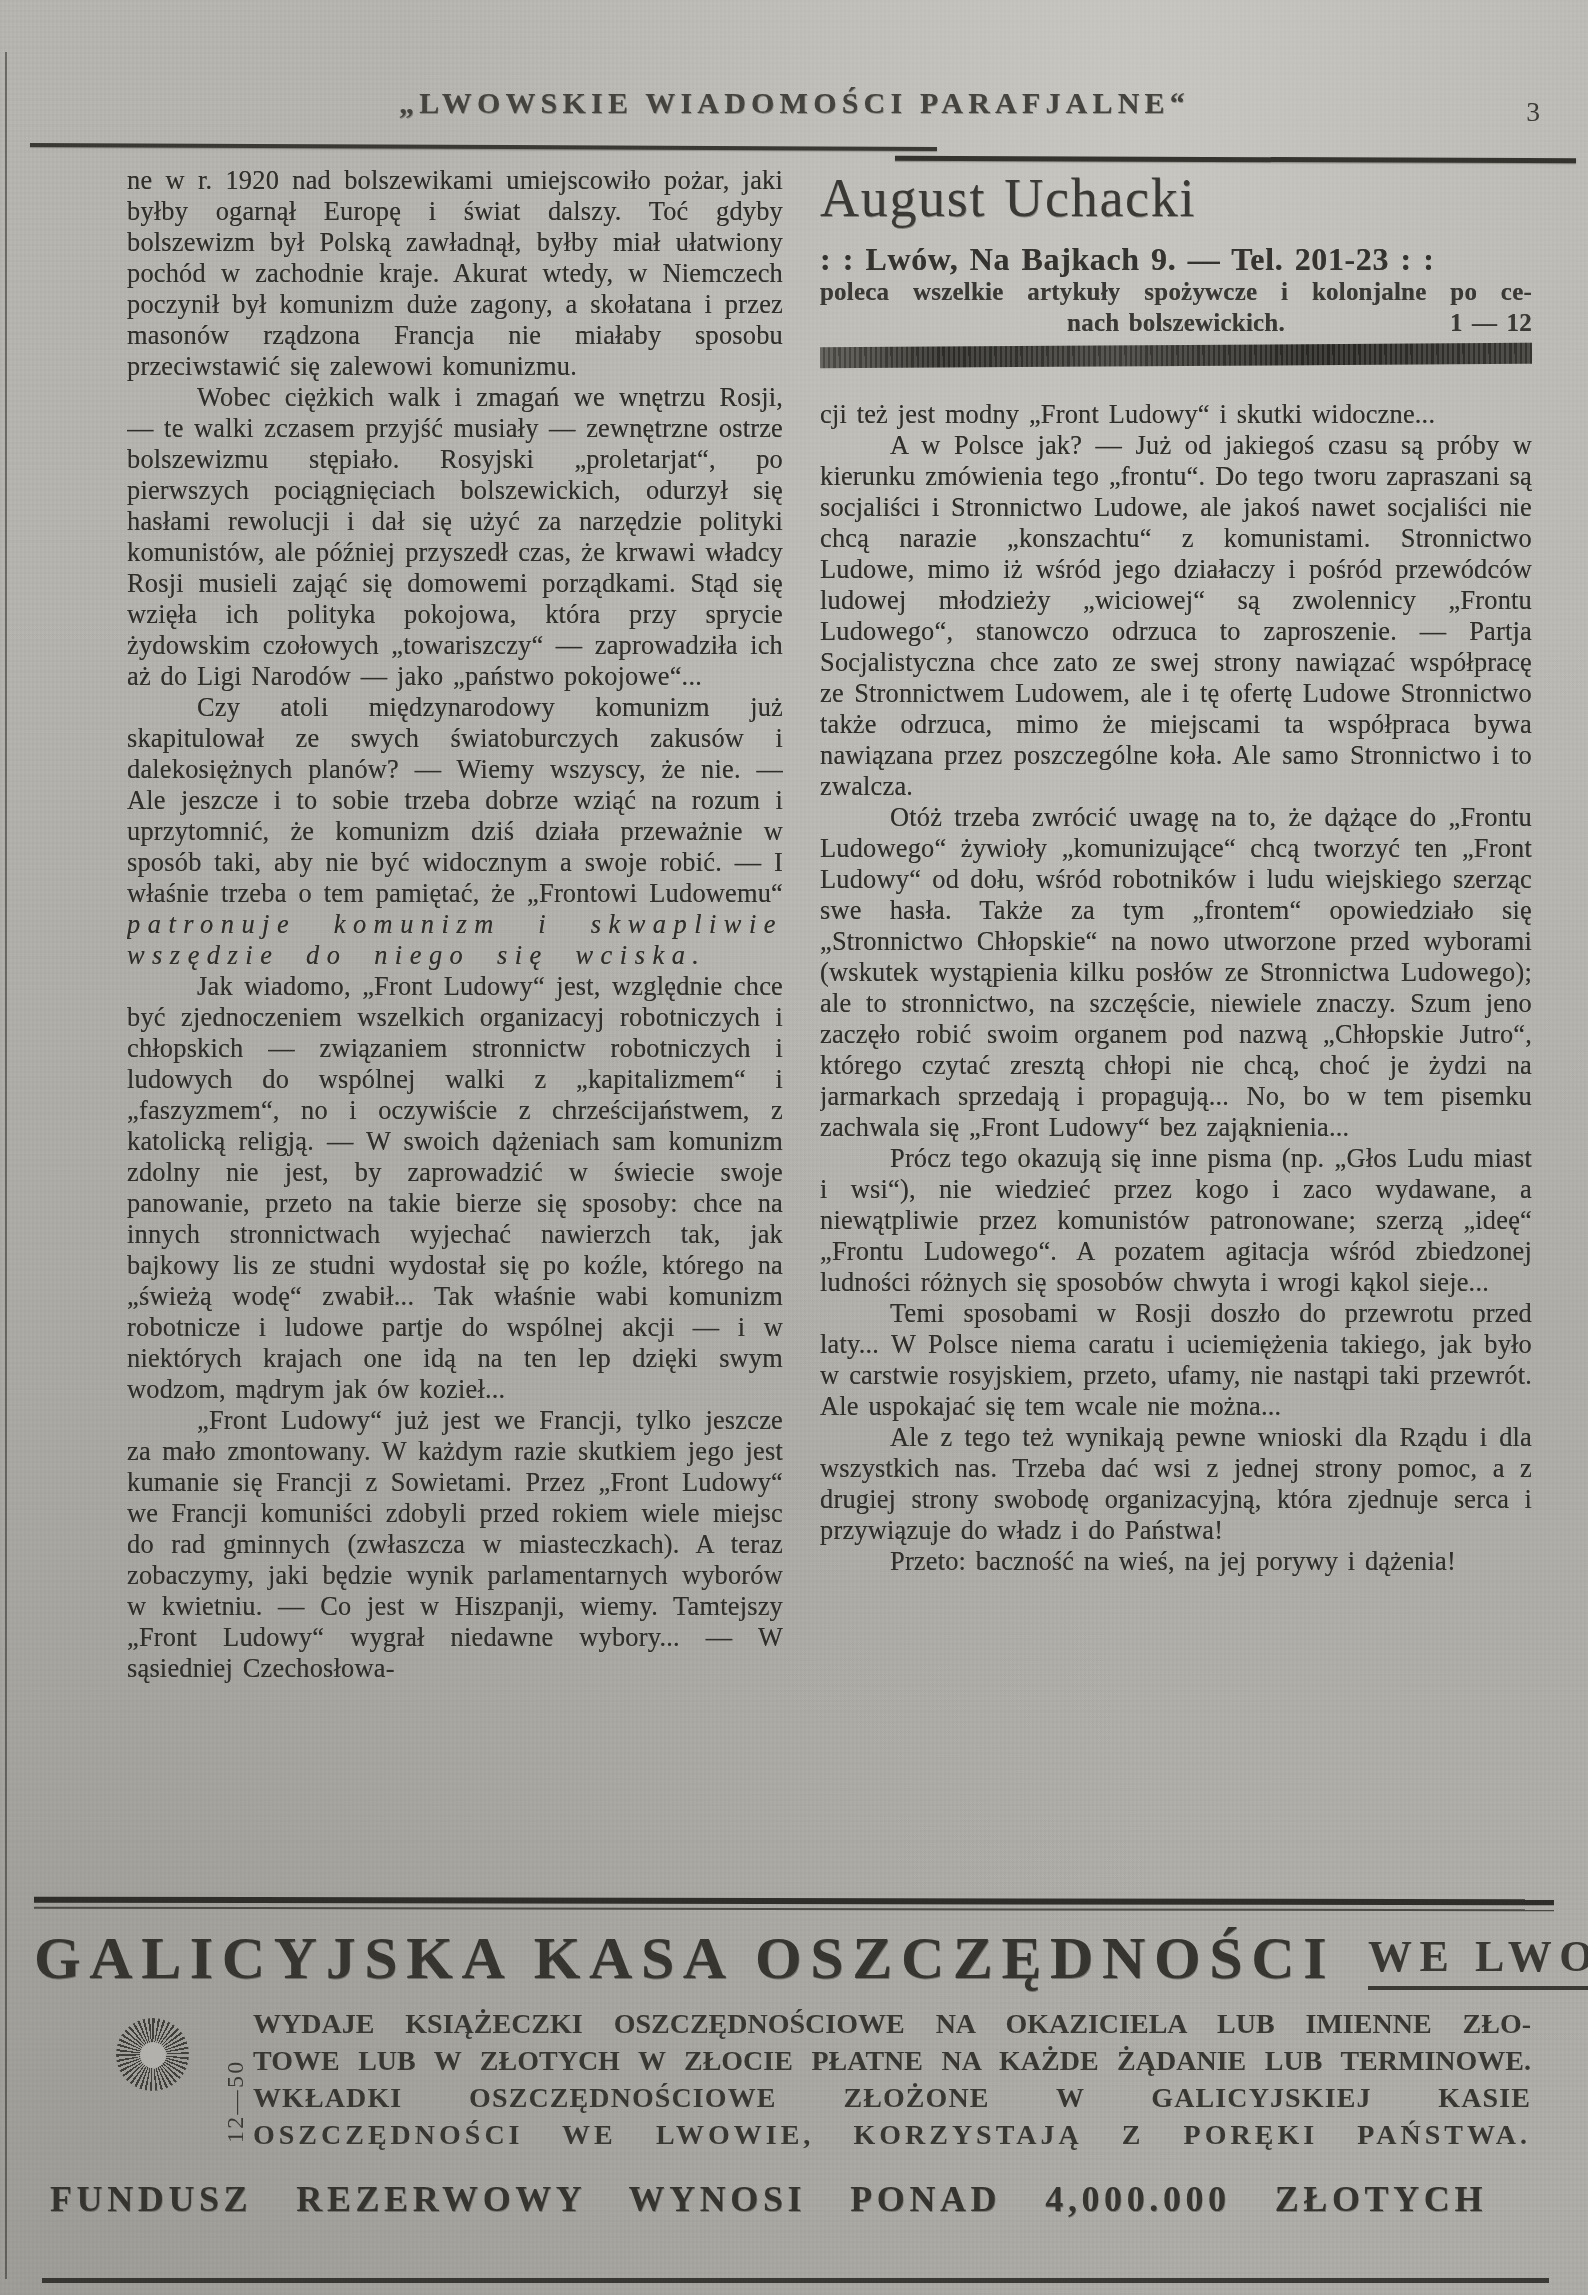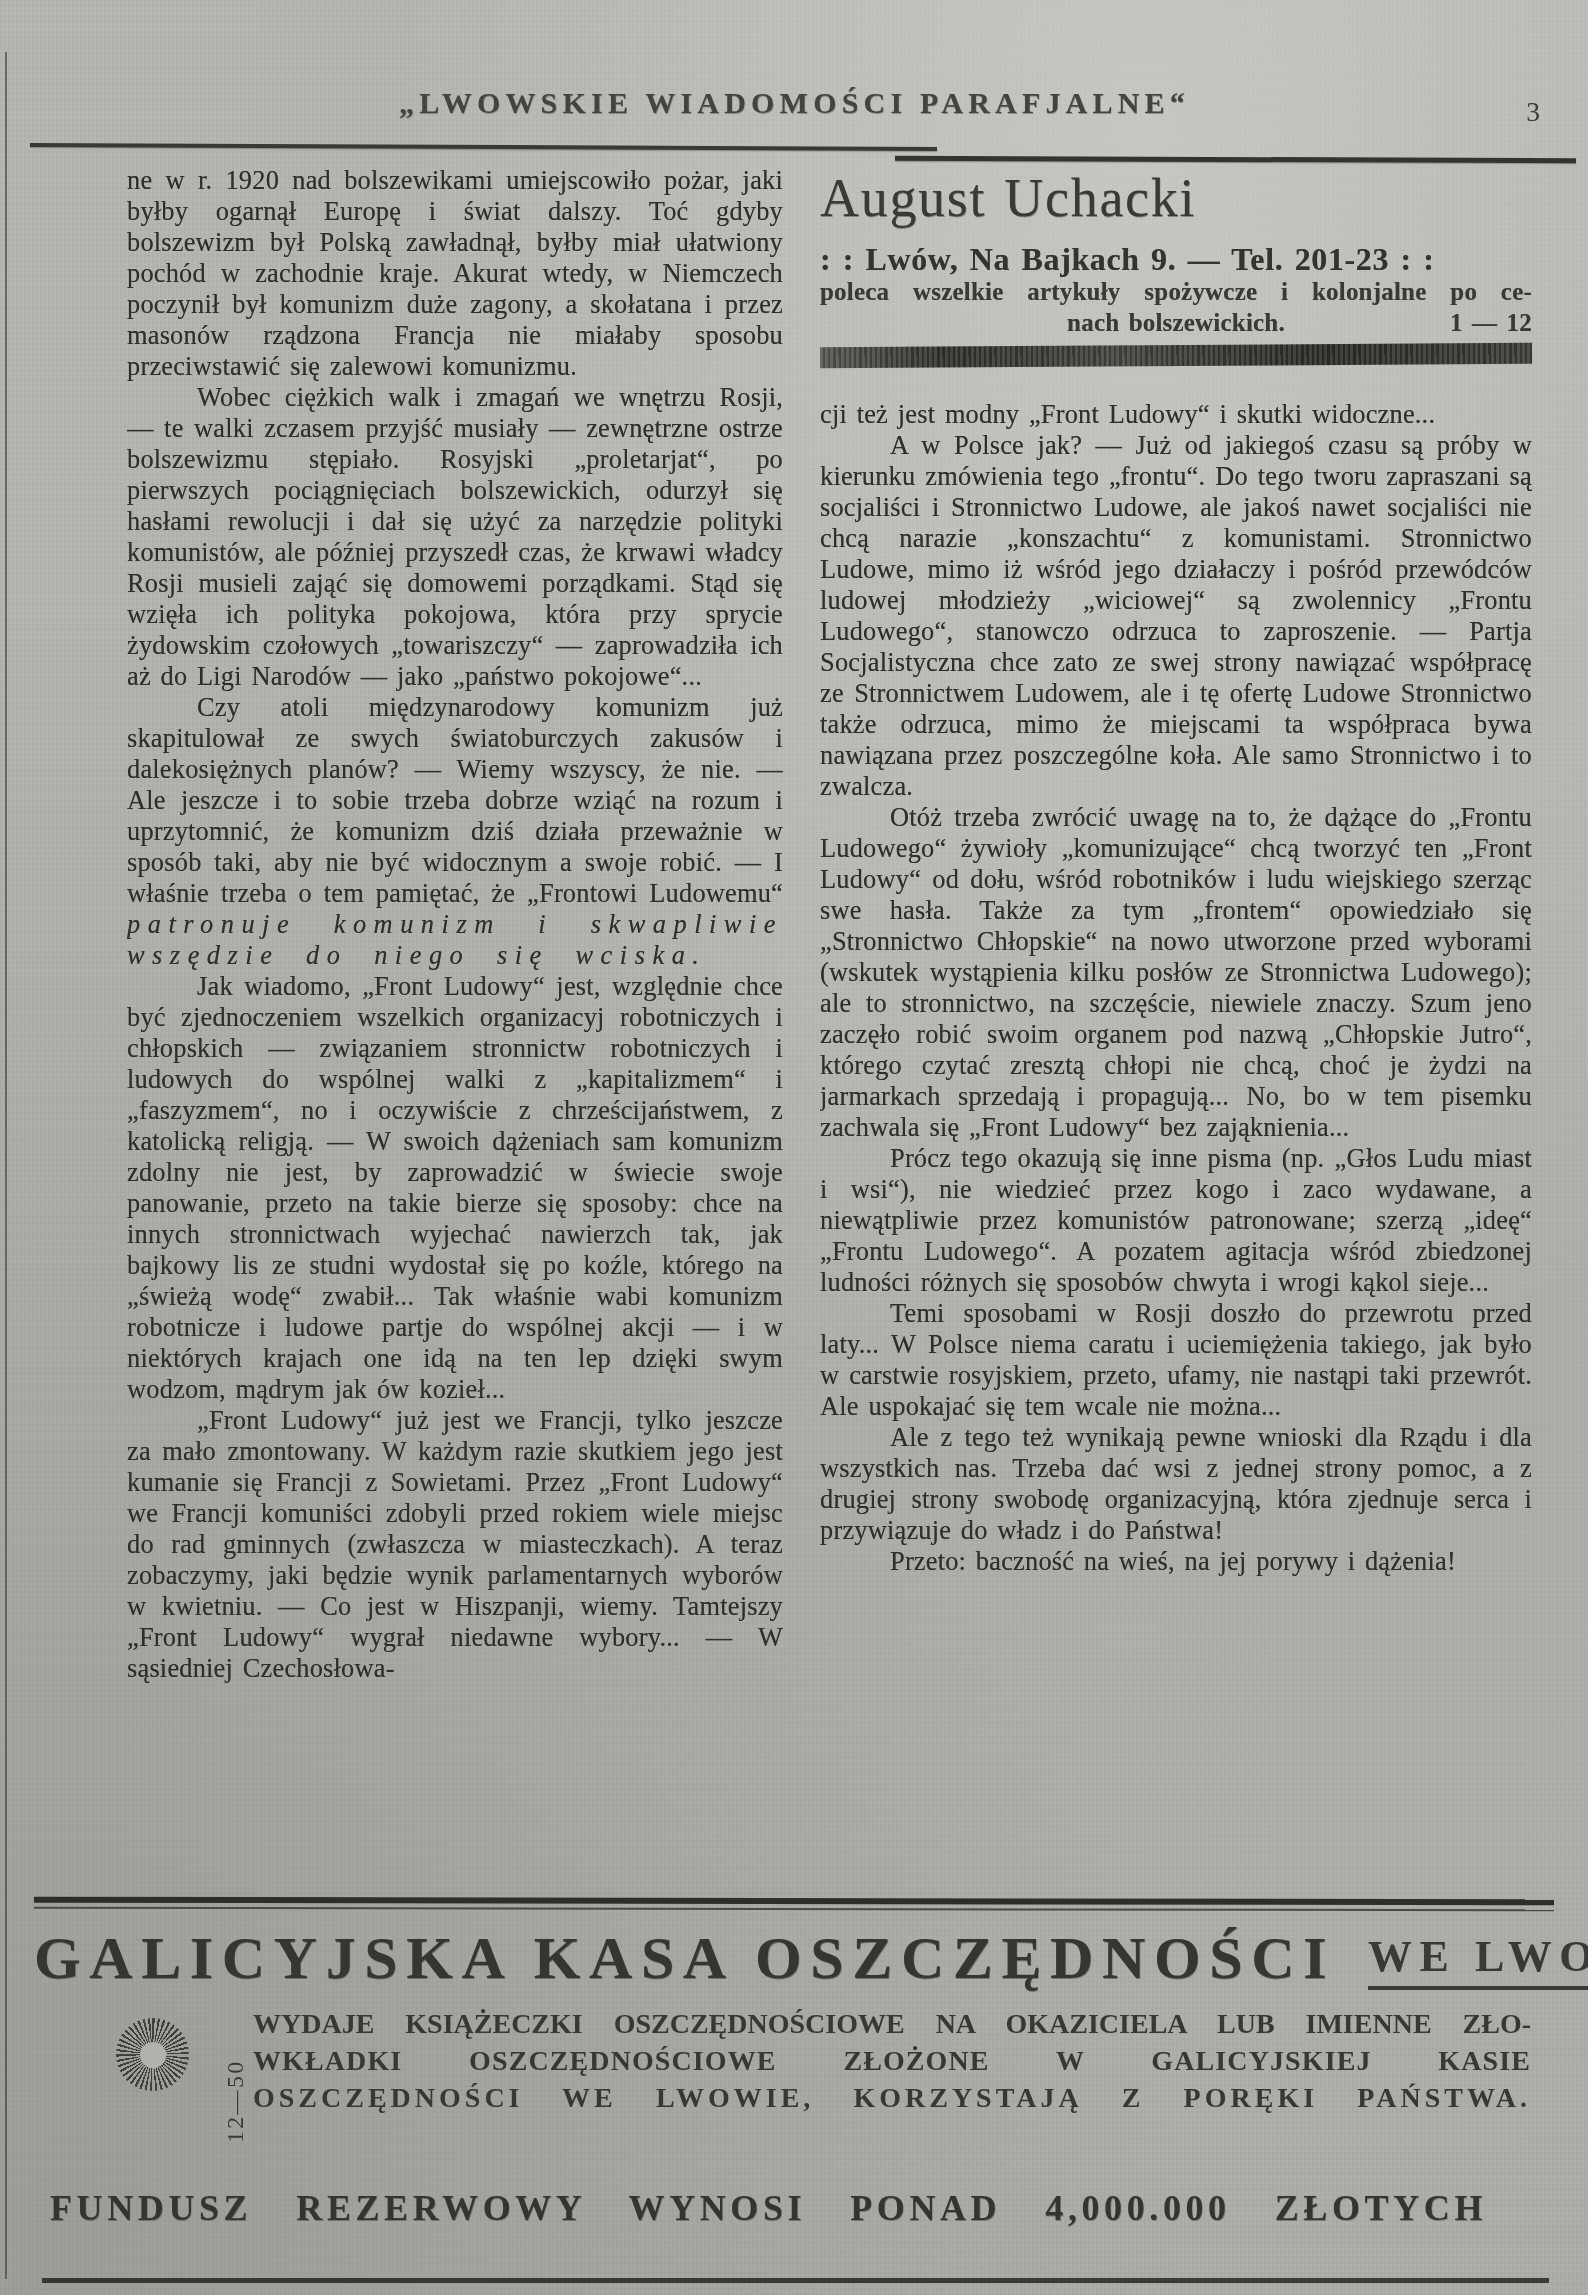--- a/index.html
+++ b/index.html
@@ -65,21 +65,21 @@
   .bank-mid{position:relative;margin-top:15px;min-height:166px;}
   .rosette{position:absolute;left:82px;top:13.8px;width:73px;height:73px;border-radius:50%;
     background:repeating-conic-gradient(#403f3a 0deg 3.6deg, rgba(64,63,58,0) 3.6deg 8.6deg);}
   .rosette::after{content:"";position:absolute;left:23.5px;top:23.5px;width:26.4px;height:26.4px;border-radius:50%;background:#b2b1ac;}
   .bank-code{position:absolute;left:188px;top:0px;height:138px;writing-mode:vertical-rl;transform:rotate(180deg);
     font-size:24px;letter-spacing:2.3px;color:#3a3933;}
   .bank-lines{margin-left:219px;width:1278px;font-weight:bold;color:#383731;}
   .bank-line{font-size:28px;line-height:37px;text-align:justify;text-align-last:justify;white-space:nowrap;}
   .bank-line.ls1{letter-spacing:1.1px;}
   .bank-line.ls2{letter-spacing:4px;}
-  .bank-footer{margin-top:16px;margin-left:16px;width:1437px;font-size:36px;font-weight:bold;letter-spacing:4.6px;
+  .bank-footer{margin-top:7px;margin-left:16px;width:1437px;font-size:36px;font-weight:bold;letter-spacing:4.6px;
     color:#35342e;text-align:justify;text-align-last:justify;white-space:nowrap;text-shadow:0.6px 0.6px 0.6px rgba(35,34,30,.35);}
 </style>
 </head>
 <body>
 
 <div id="page">
 
   <div class="edge-left"></div>
   <div class="edge-bottom"></div>
 
@@ -123,20 +123,21 @@
     <div class="brule2"></div>
     <div class="bank-head">
       <span class="bank-name">GALICYJSKA KASA OSZCZĘDNOŚCI</span>
       <span class="bank-loc">WE LWOWIE</span>
     </div>
     <div class="bank-mid">
       <div class="rosette"></div>
       <div class="bank-code">12—50</div>
       <div class="bank-lines">
         <div class="bank-line">WYDAJE KSIĄŻECZKI OSZCZĘDNOŚCIOWE NA OKAZICIELA LUB IMIENNE ZŁO-</div>
+        <div class="bank-line">TOWE LUB W ZŁOTYCH W ZŁOCIE PŁATNE NA KAŻDE ŻĄDANIE LUB TERMINOWE.</div>
         <div class="bank-line ls1">WKŁADKI OSZCZĘDNOŚCIOWE ZŁOŻONE W GALICYJSKIEJ KASIE</div>
         <div class="bank-line ls2">OSZCZĘDNOŚCI WE LWOWIE, KORZYSTAJĄ Z PORĘKI PAŃSTWA.</div>
       </div>
     </div>
     <div class="bank-footer">FUNDUSZ REZERWOWY WYNOSI PONAD 4,000.000 ZŁOTYCH</div>
   </div>
 
 </div>
 
 

